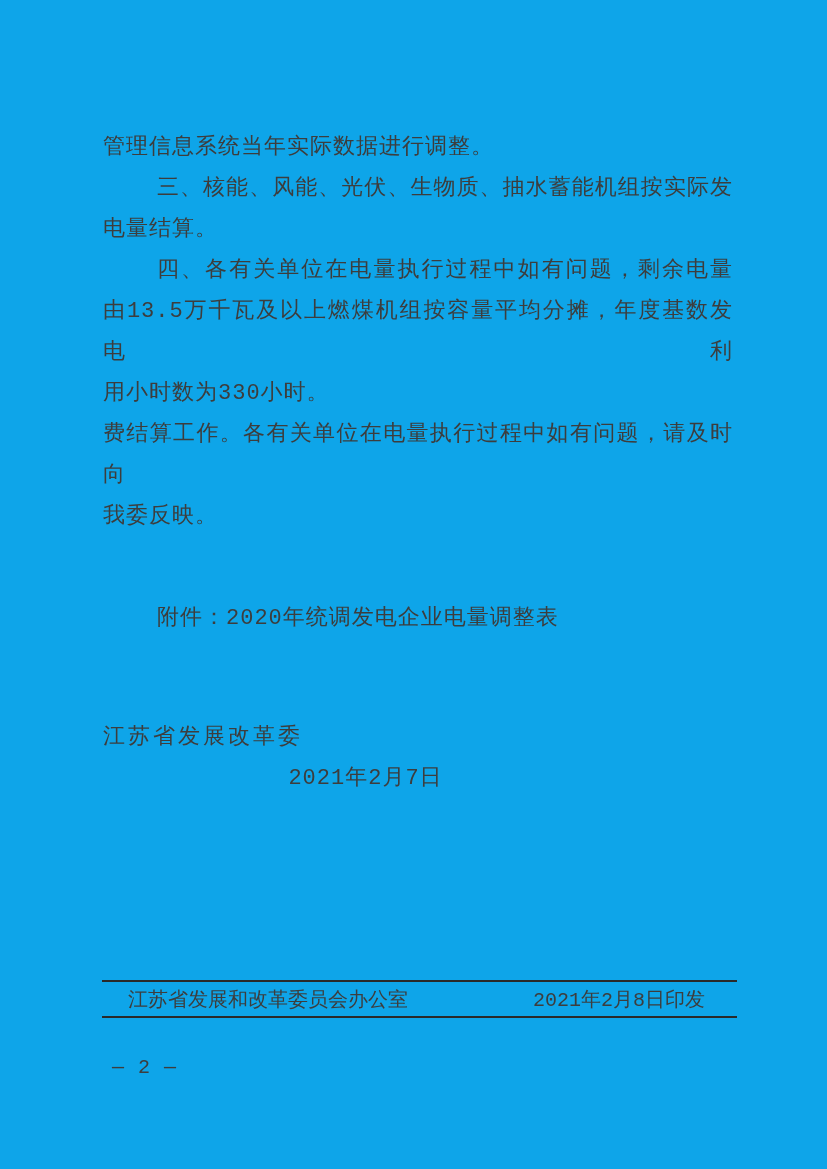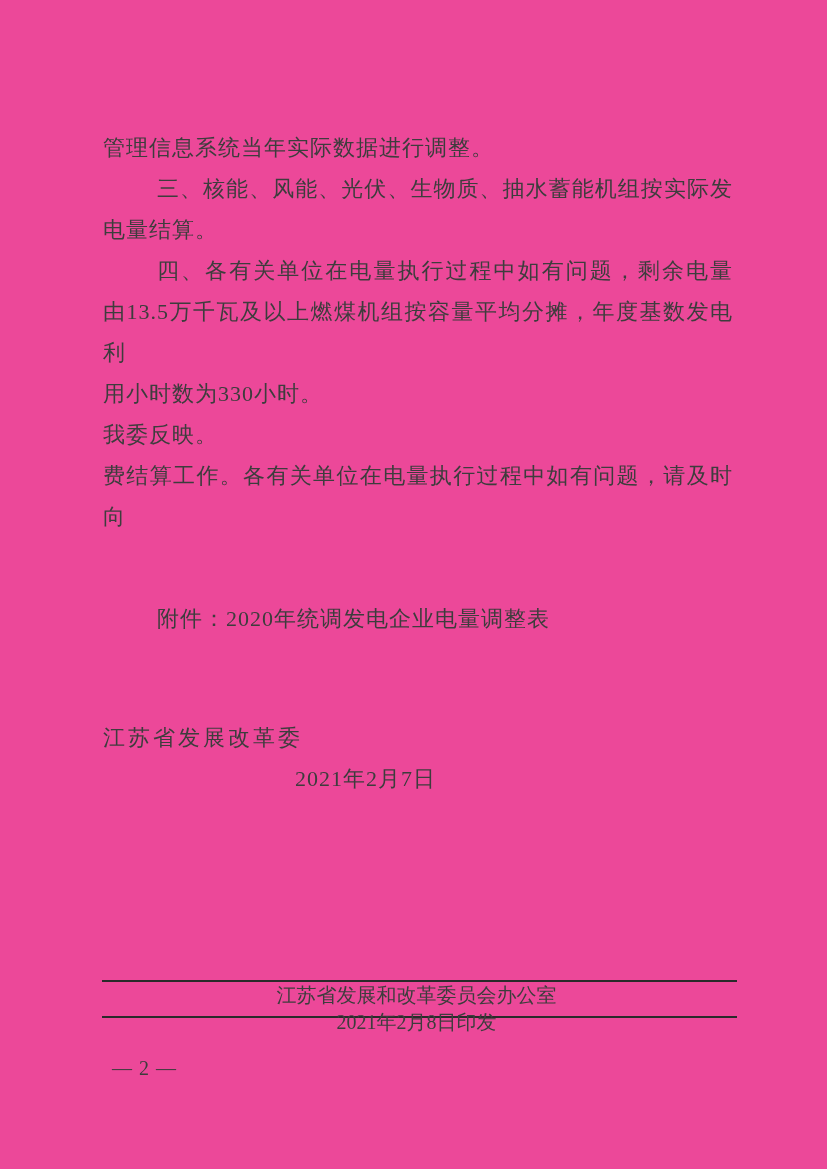--- a/index.html
+++ b/index.html
@@ -4,23 +4,23 @@
 <style>
   html, body {
     margin: 0;
     padding: 0;
     background: #ffffff;
   }
   .page {
     position: relative;
     width: 827px;
     height: 1169px;
-    background: #ec4899;
+    background: #0ea5e9;
     overflow: hidden;
-    font-family: Liberation Serif, serif;
+    font-family: Liberation Mono, monospace;
     color: #3d3d3d;
   }
   .body-text {
     position: absolute;
     left: 103px;
     top: 127px;
     width: 630px;
     font-size: 22px;
     line-height: 41px;
     letter-spacing: 1px;
@@ -59,21 +59,20 @@
     border-top: 2px solid #2a2a2a;
     border-bottom: 2px solid #2a2a2a;
     display: flex;
     justify-content: space-between;
     align-items: center;
     font-size: 20px;
     padding-left: 26px;
     padding-right: 32px;
     box-sizing: border-box;
     color: #3d3d3d;
-    flex-direction: column;
   }
   .page-number {
     position: absolute;
     left: 112px;
     top: 1056px;
     font-size: 20px;
     line-height: 24px;
     letter-spacing: 1px;
     color: #3d3d3d;
   }
@@ -86,22 +85,22 @@
   <div class="body-text">
     <div class="line">管理信息系统当年实际数据进行调整。</div>
 
     <div class="line fill indent">三、核能、风能、光伏、生物质、抽水蓄能机组按实际发</div>
     <div class="line">电量结算。</div>
 
     <div class="line fill indent">四、各有关单位在电量执行过程中如有问题，剩余电量</div>
     <div class="line fill">由13.5万千瓦及以上燃煤机组按容量平均分摊，年度基数发电利</div>
     <div class="line">用小时数为330小时。</div>
 
+    <div class="line fill">费结算工作。各有关单位在电量执行过程中如有问题，请及时向</div>
     <div class="line">我委反映。</div>
-    <div class="line fill">费结算工作。各有关单位在电量执行过程中如有问题，请及时向</div>
 
     <div class="line indent attachment">附件：2020年统调发电企业电量调整表</div>
 
     <div class="line signature">江苏省发展改革委</div>
     <div class="line sign-date">2021年2月7日</div>
   </div>
 
   <div class="footer">
     <span>江苏省发展和改革委员会办公室</span>
     <span>2021年2月8日印发</span>

